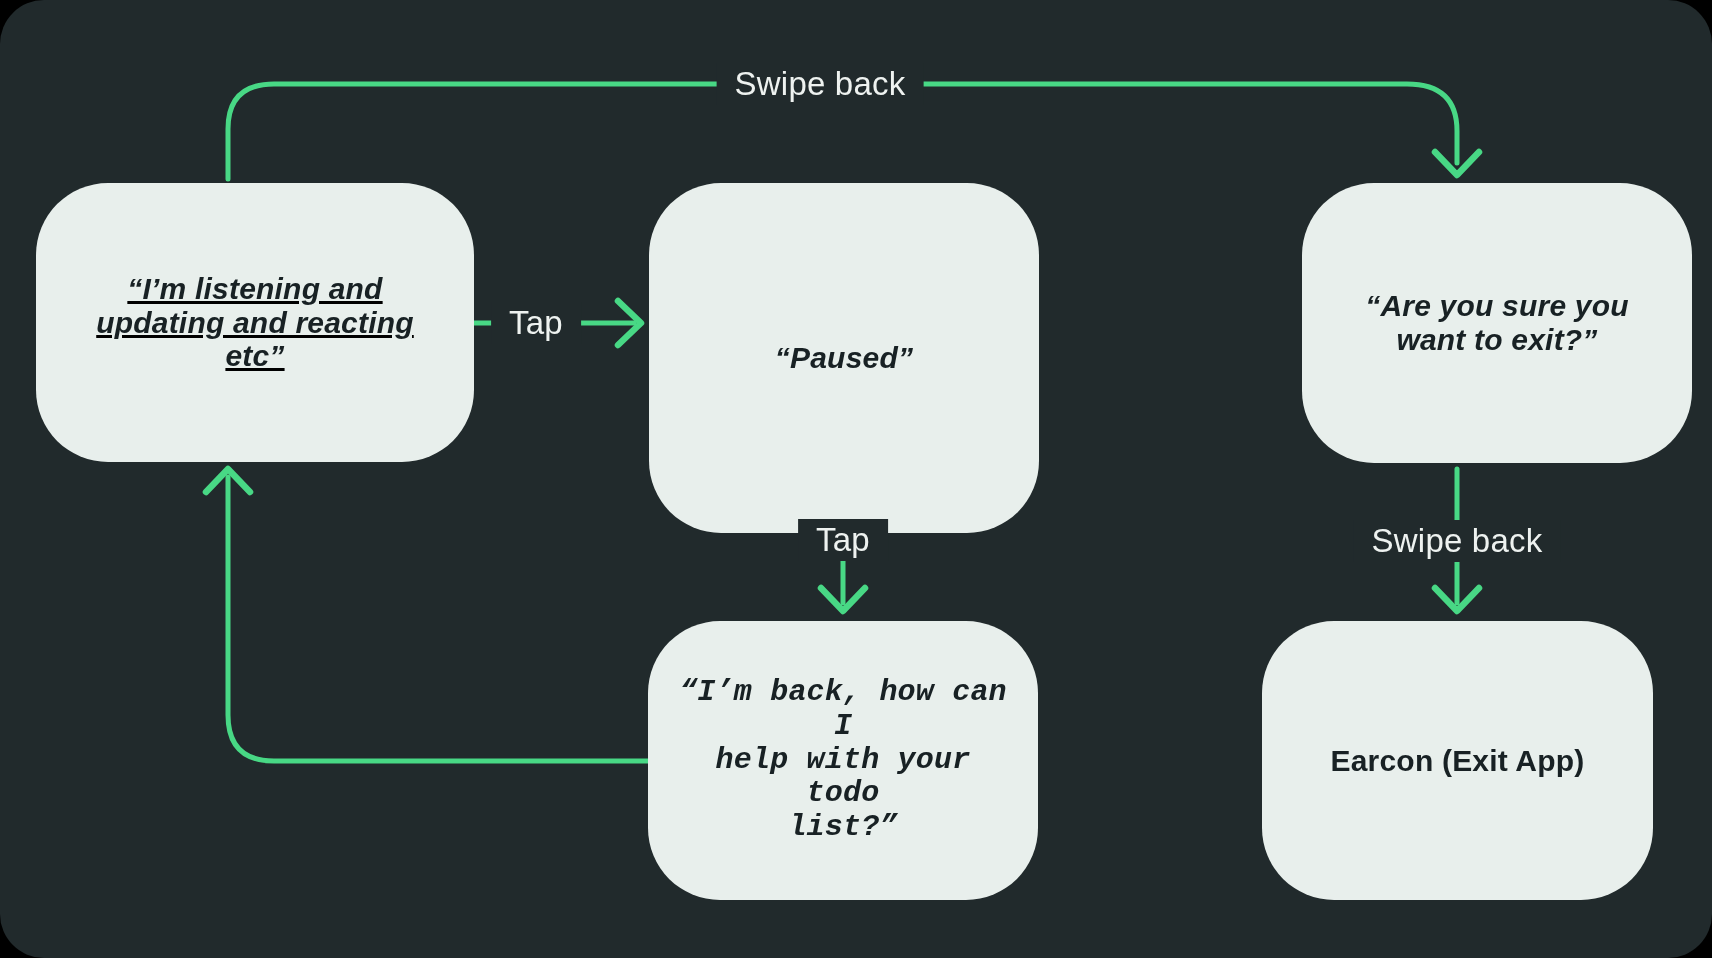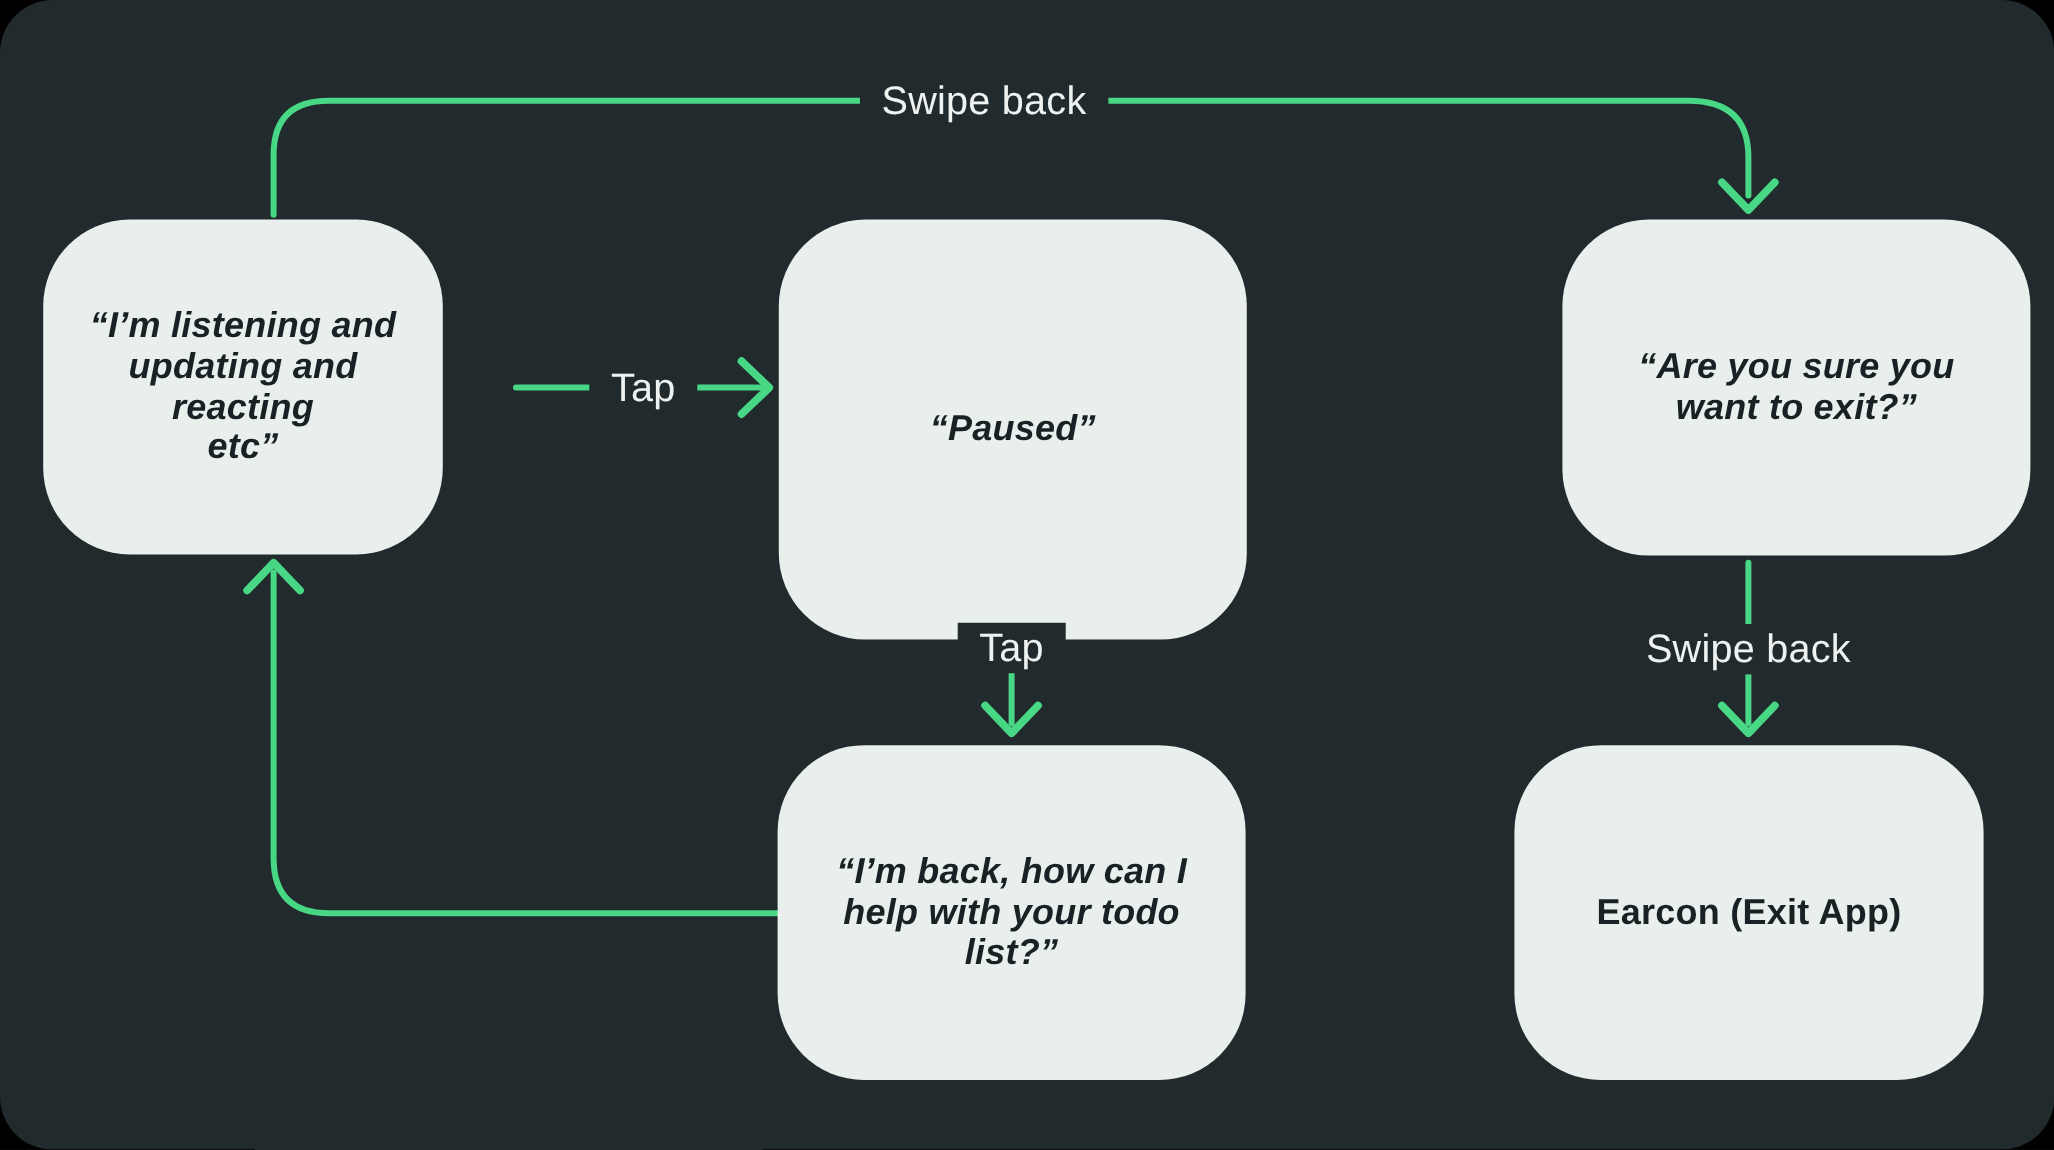--- a/index.html
+++ b/index.html
@@ -72,36 +72,36 @@
     <path class="line" d="M 843 471 L 843 603"></path>
     <path class="arrowhead" d="M 821 588 L 843 611 L 865 588"></path>
 
     <path class="line" d="M 1457 469 L 1457 603"></path>
     <path class="arrowhead" d="M 1435 588 L 1457 611 L 1479 588"></path>
 
     <path class="line" d="M 648 761 L 274 761 Q 228 761 228 715 L 228 477"></path>
     <path class="arrowhead" d="M 206 492 L 228 469 L 250 492"></path>
   </svg>
 
-  <div class="node italic" style="left:36px;top:183px;width:333px;height:279px;">
+  <div class="node italic" style="left:36px;top:183px;width:438px;height:279px;text-decoration:underline;">
     <span class="node-text">“I’m listening and
 updating and reacting
 etc”</span>
   </div>
 
   <div class="node italic" style="left:649px;top:183px;width:390px;height:350px;">
     <span class="node-text">“Paused”</span>
   </div>
 
   <div class="node italic" style="left:1262px;top:183px;width:390px;height:280px;margin-left:40px;">
     <span class="node-text">“Are you sure you
 want to exit?”</span>
   </div>
 
-  <div class="node italic" style="left:648px;top:621px;width:390px;height:279px;">
+  <div class="node italic" style="left:648px;top:621px;width:390px;height:279px;font-family:Liberation Mono, monospace;">
     <span class="node-text">“I’m back, how can I
 help with your todo
 list?”</span>
   </div>
 
   <div class="node" style="left:1262px;top:621px;width:391px;height:279px;">
     <span class="node-text">Earcon (Exit App)</span>
   </div>
 
   <div class="edge-label" style="left:820px;top:84px;">Swipe back</div>

